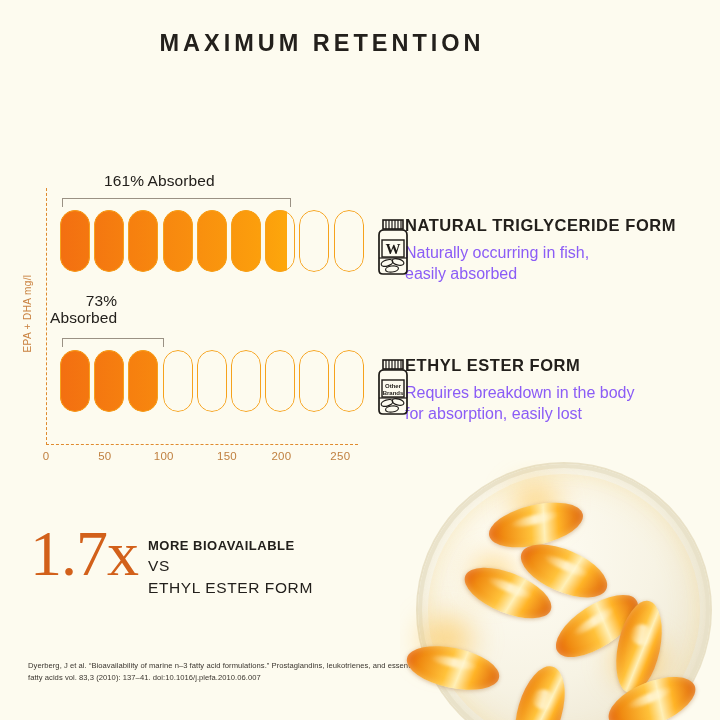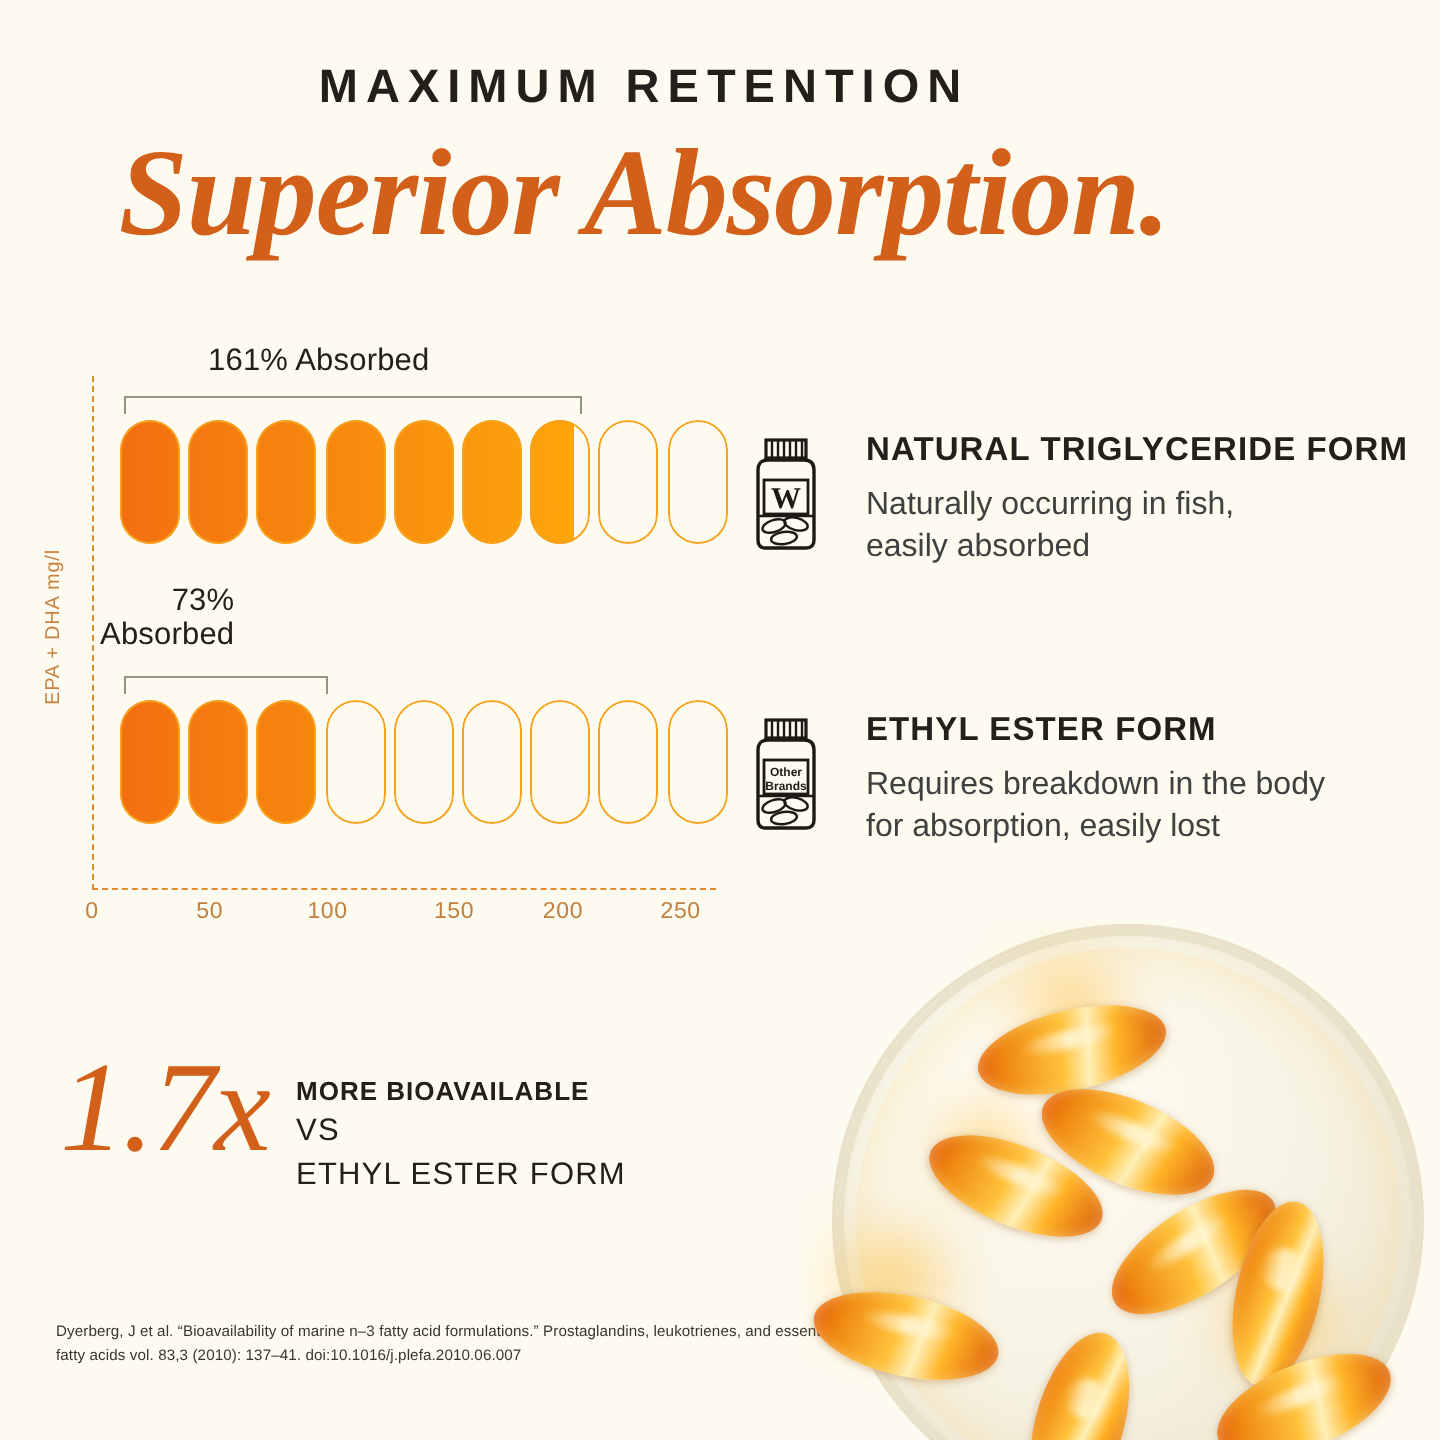--- a/index.html
+++ b/index.html
@@ -136,45 +136,44 @@
   
   .feature { position: absolute; left: 373px; width: 340px; }
   .feature.f1 { top: 216px; }
   .feature.f2 { top: 356px; }
 
   .feature-icon {
     position: absolute;
     left: 0; top: 2px;
     width: 40px; height: 58px;
   }
-  .feature-body { margin-left: 60px; }
+  .feature-body { margin-left: 32px; }
 
   .feature-title {
     font-size: 16.5px;
     font-weight: 700;
     letter-spacing: 0.55px;
     color: #23201C;
     text-transform: uppercase;
     line-height: 1.2;
   }
   .feature-desc {
     margin-top: 6px;
     font-size: 16px;
     line-height: 1.33;
-    color: #404040;
+    color: #8b5cf6;
     white-space: pre-line;
   }
 
   
   .bio { position: absolute; left: 30px; top: 530px; width: 340px; }
   .bio-multiplier {
     position: absolute;
     left: 0; top: -8px;
     font-family: "Liberation Serif", serif;
-    font-style: italic;
     font-weight: 400;
     font-size: 64px;
     color: #D2601A;
     letter-spacing: -1px;
     line-height: 1;
   }
   .bio-lines { margin-left: 118px; padding-top: 8px; }
   .bio-l1 {
     font-size: 13px; font-weight: 700;
     letter-spacing: 0.5px; text-transform: uppercase;
@@ -247,21 +246,20 @@
     border-radius: 50%;
     background: linear-gradient(90deg, rgba(255,250,225,.0), rgba(255,250,228,.82), rgba(255,250,225,.0));
     filter: blur(1.6px);
   }
 </style>
 </head>
 <body>
 
 <div class="header">
   <div class="eyebrow">MAXIMUM RETENTION</div>
-  <div class="headline">Superior Absorption.</div>
 </div>
 
 <div class="chart">
 
   <div class="y-axis-label">EPA + DHA mg/l</div>
 
   <div class="axis-y"></div>
   <div class="axis-x"></div>
 
   <div class="x-ticks" id="xticks">

